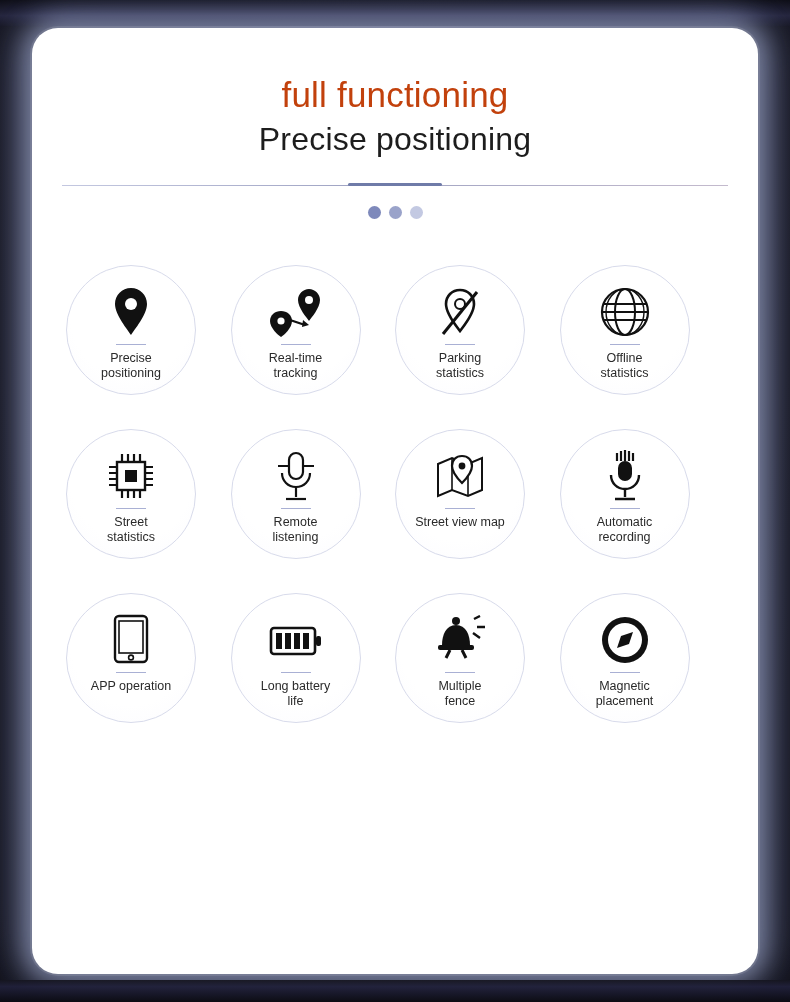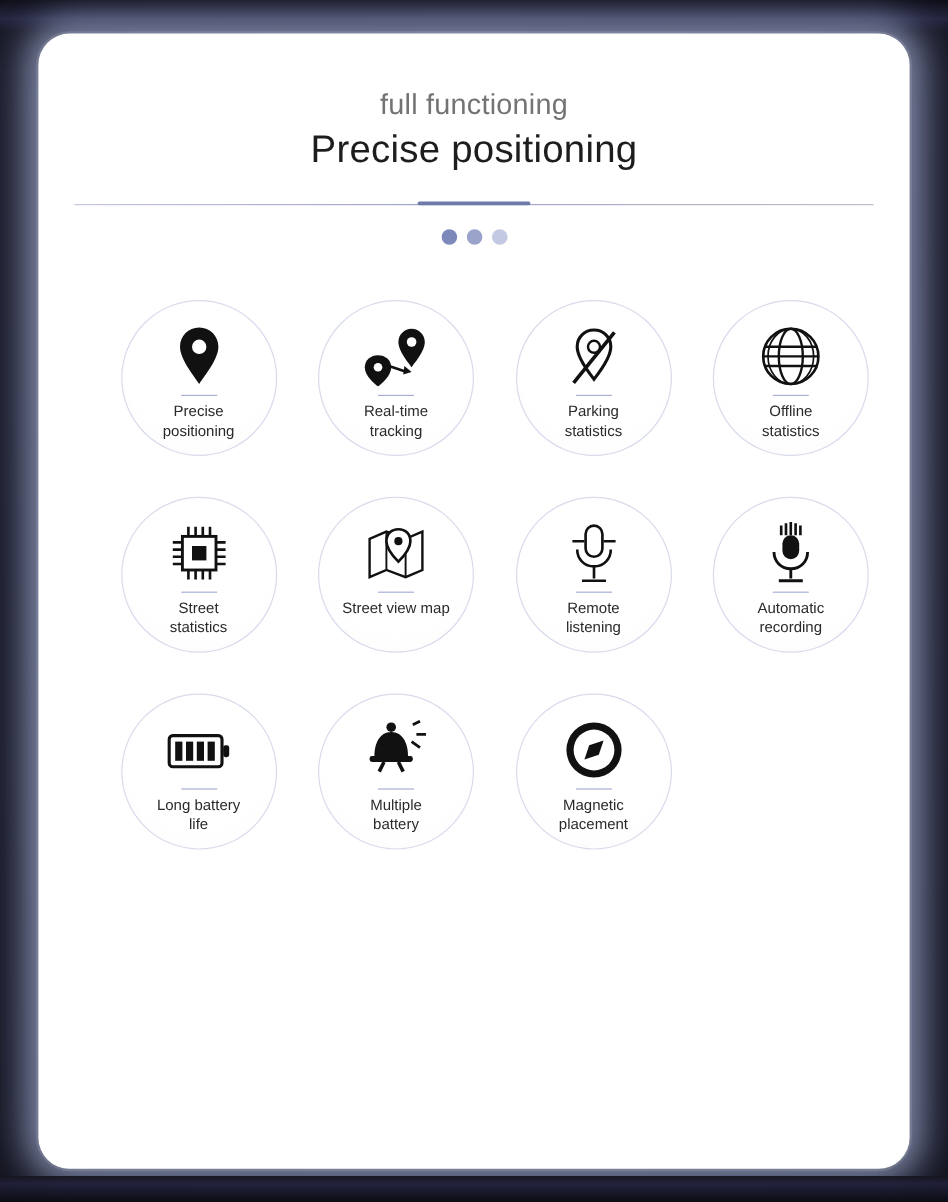--- a/index.html
+++ b/index.html
@@ -46,22 +46,22 @@
       0 0 26px 10px rgba(190,200,235,0.55),
       0 0 60px 18px rgba(120,135,200,0.35);
     overflow: hidden;
   }
 
   .headings {
     padding-top: 44px;
     text-align: center;
   }
   .title-1 {
-    font-size: 24px;
-    color: #737373;
+    font-size: 35px;
+    color: #c2410c;
     letter-spacing: .2px;
     line-height: 1.3;
     font-weight: 400;
   }
   .title-2 {
     font-size: 32px;
     color: #1d1d1d;
     letter-spacing: .2px;
     line-height: 1.35;
     font-weight: 400;
@@ -108,21 +108,21 @@
     margin: 46px 34px 0 34px;
     display: grid;
     grid-template-columns: repeat(4, 1fr);
     row-gap: 34px;
     column-gap: 0px;
   }
 
   .cell {
     display: flex;
     align-items: center;
-    justify-content: flex-end;
+    justify-content: flex-start;
   }
 
   .bubble {
     position: relative;
     width: 130px;
     height: 130px;
     border-radius: 50%;
     border: 1px solid #d8dbeb;
     background: radial-gradient(circle at 50% 40%, #ffffff 60%, #fbfbfe 100%);
     display: flex;
@@ -261,46 +261,46 @@
           <div class="underline"></div>
           <div class="lbl">Street
 statistics</div>
         </div>
       </div>
 
 
       <div class="cell">
         <div class="bubble">
           <div class="ico">
-            <svg width="56" height="52" viewBox="0 0 56 52">
-              <path d="M6 14 L20 8 L36 14 L50 8 V40 L36 46 L20 40 L6 46 Z" fill="none" stroke="#111" stroke-width="2"></path>
-              <path d="M20 8 V40 M36 14 V46" stroke="#111" stroke-width="1.6"></path>
-              <path d="M30 6c-6 0-10 4-10 10 0 7 7 14 10 17 3-3 10-10 10-17 0-6-4-10-10-10z" fill="#fff" stroke="#111" stroke-width="2.2"></path>
-              <circle cx="30" cy="16" r="3.4" fill="#111"></circle>
-            </svg>
-          </div>
-          <div class="underline"></div>
-          <div class="lbl">Street view map</div>
-        </div>
-      </div>
-
-      <div class="cell">
-        <div class="bubble">
-          <div class="ico">
             <svg width="44" height="54" viewBox="0 0 44 54">
               <rect x="15" y="4" width="14" height="26" rx="7" fill="none" stroke="#111" stroke-width="2.2"></rect>
               <path d="M8 24c0 8 6 14 14 14s14-6 14-14" fill="none" stroke="#111" stroke-width="2.2"></path>
               <path d="M22 38v10" stroke="#111" stroke-width="2.2"></path>
               <path d="M12 50h20" stroke="#111" stroke-width="2.2"></path>
               <path d="M4 17h10 M30 17h10" stroke="#111" stroke-width="2"></path>
             </svg>
           </div>
           <div class="underline"></div>
           <div class="lbl">Remote
 listening</div>
+        </div>
+      </div>
+
+      <div class="cell">
+        <div class="bubble">
+          <div class="ico">
+            <svg width="56" height="52" viewBox="0 0 56 52">
+              <path d="M6 14 L20 8 L36 14 L50 8 V40 L36 46 L20 40 L6 46 Z" fill="none" stroke="#111" stroke-width="2"></path>
+              <path d="M20 8 V40 M36 14 V46" stroke="#111" stroke-width="1.6"></path>
+              <path d="M30 6c-6 0-10 4-10 10 0 7 7 14 10 17 3-3 10-10 10-17 0-6-4-10-10-10z" fill="#fff" stroke="#111" stroke-width="2.2"></path>
+              <circle cx="30" cy="16" r="3.4" fill="#111"></circle>
+            </svg>
+          </div>
+          <div class="underline"></div>
+          <div class="lbl">Street view map</div>
         </div>
       </div>
 
 
       <div class="cell">
         <div class="bubble">
           <div class="ico">
             <svg width="48" height="54" viewBox="0 0 48 54">
               <g stroke="#111" stroke-width="2.2">
                 <path d="M16 4v8 M20 2v10 M24 1v11 M28 2v10 M32 4v8"></path>
@@ -309,20 +309,33 @@
               <path d="M10 26c0 8 6 14 14 14s14-6 14-14" fill="none" stroke="#111" stroke-width="2.4"></path>
               <path d="M24 40v8 M14 50h20" stroke="#111" stroke-width="2.4"></path>
             </svg>
           </div>
           <div class="underline"></div>
           <div class="lbl">Automatic
 recording</div>
         </div>
       </div>
 
+      <div class="cell">
+        <div class="bubble">
+          <div class="ico">
+            <svg width="44" height="54" viewBox="0 0 44 54">
+              <rect x="6" y="3" width="32" height="46" rx="4" fill="none" stroke="#111" stroke-width="2.4"></rect>
+              <rect x="10" y="8" width="24" height="32" fill="none" stroke="#111" stroke-width="1.6"></rect>
+              <circle cx="22" cy="44.5" r="2.4" fill="none" stroke="#111" stroke-width="1.6"></circle>
+            </svg>
+          </div>
+          <div class="underline"></div>
+          <div class="lbl">APP operation</div>
+        </div>
+      </div>
 
       <div class="cell">
         <div class="bubble">
           <div class="ico">
             <svg width="58" height="40" viewBox="0 0 58 40">
               <rect x="4" y="8" width="44" height="26" rx="3" fill="none" stroke="#111" stroke-width="2.6"></rect>
               <rect x="49" y="16" width="5" height="10" rx="2" fill="#111"></rect>
               <g fill="#111">
                 <rect x="9" y="13" width="6" height="16"></rect>
                 <rect x="18" y="13" width="6" height="16"></rect>
@@ -345,21 +358,21 @@
               <path d="M24 10 C14 10 10 20 10 30 H38 C38 20 34 10 24 10 Z" fill="#111"></path>
               <rect x="6" y="30" width="36" height="5" rx="2" fill="#111"></rect>
               <path d="M18 35 l-4 8 M30 35 l4 8" stroke="#111" stroke-width="3"></path>
               <g stroke="#111" stroke-width="2.4">
                 <path d="M42 4 l6-3 M45 12 l8 0 M41 18 l7 5"></path>
               </g>
             </svg>
           </div>
           <div class="underline"></div>
           <div class="lbl">Multiple
-battery</div>
+fence</div>
         </div>
       </div>
 
       <div class="cell">
         <div class="bubble">
           <div class="ico">
             <svg width="52" height="52" viewBox="0 0 52 52">
               <circle cx="26" cy="26" r="23" fill="#111"></circle>
               <circle cx="26" cy="26" r="17" fill="#fff"></circle>
               <path d="M34 18 L22 22 L18 34 L30 30 Z" fill="#111"></path>

